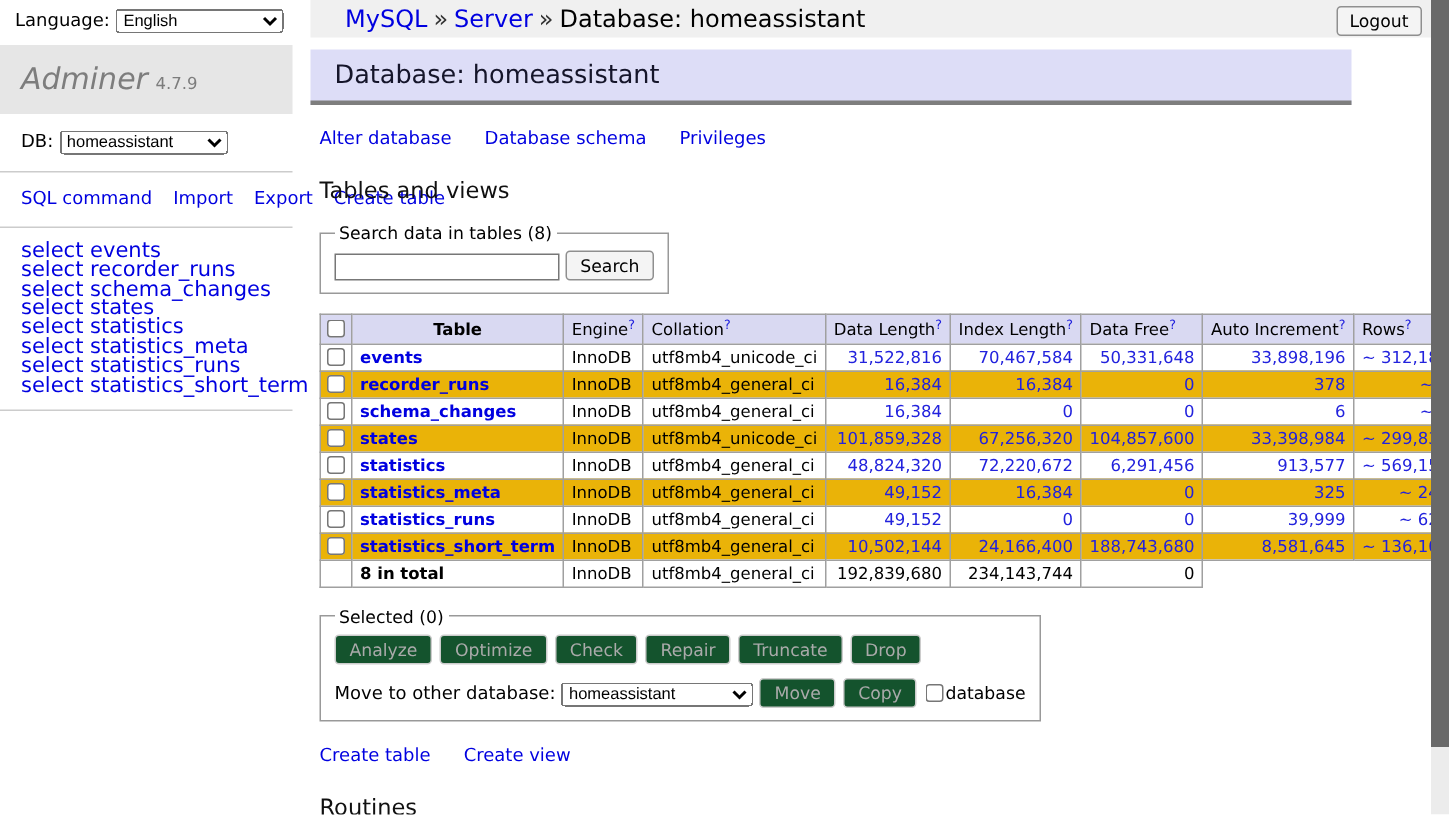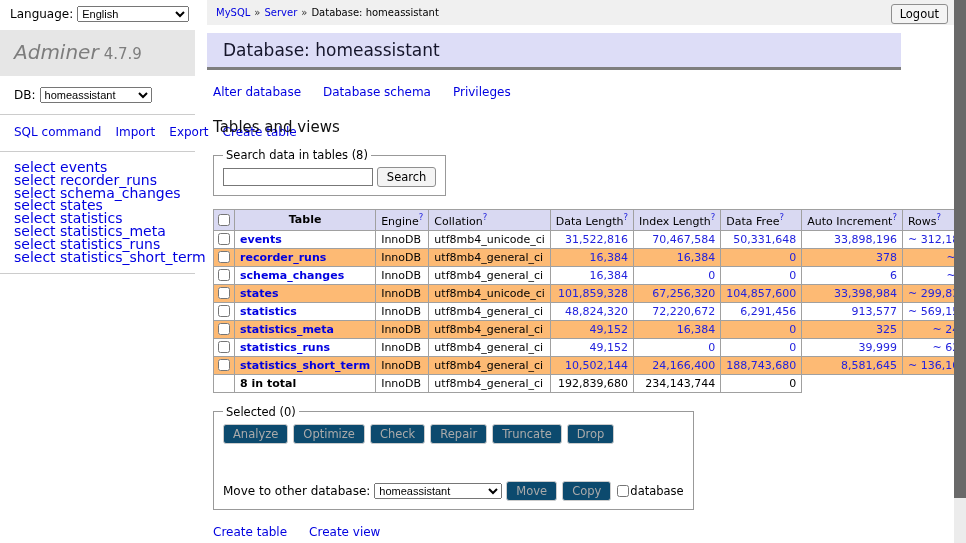--- a/index.html
+++ b/index.html
@@ -10,75 +10,75 @@
     font-size:12px; color:#000;
   }
   a { color:#0000e0; text-decoration:none; cursor:pointer; }
 
   
   #sidebar { position:absolute; left:0; top:0; width:195px; height:543px; background:#fff; }
   .lang-row { padding:6px 0 4px 10px; font-size:12px; }
   .lang-row select { width:112px; font-size:11px; margin-left:4px; }
   .brand-band { background:#e6e6e6; padding:10px 0 12px 14px; margin-top:4px; }
   .brand { font-style:italic; font-size:20px; color:#7d7d7d; }
-  .brand-version { font-size:15px; color:#7d7d7d; margin-left:5px; }
+  .brand-version { font-size:11px; color:#7d7d7d; margin-left:5px; }
   .db-row { padding:11px 0 11px 14px; }
   .db-row select { width:112px; font-size:11px; margin-left:4px; }
   hr.sep { border:0; border-top:1px solid #ccc; margin:0; }
   .side-actions { padding:9px 14px 10px 14px; line-height:17px; }
   .side-actions a { margin-right:14px; white-space:nowrap; }
   .side-tables { padding:9px 14px 10px 14px; }
   .side-tables a { display:block; font-size:14px; line-height:12.8px; white-space:nowrap; }
 
   
   #breadcrumb { position:absolute; left:207px; top:0; width:748px; height:25px;
-    background:#f0f0f0; line-height:25px; padding-left:9px; font-size:10px; }
+    background:#f0f0f0; line-height:25px; padding-left:23px; font-size:16px; }
   .crumb-sep { color:#333; margin:0 4px; }
   #logout-btn { position:absolute; top:4px; right:18px; font-size:11.5px;
     padding:2px 8px; background:#f4f4f4; border:1px solid #8f8f8f; border-radius:3px;
     font-family:inherit; cursor:pointer; }
 
   
   #main { position:absolute; left:207px; top:33px; width:694px; }
   #page-title { background:#ddddf7; border-bottom:3px solid #7e7e7e; height:37px;
     line-height:34px; padding-left:16px; font-size:17px; font-weight:400; color:#15152a; }
   .links-row { margin:15px 0 0 6px; }
   .links-row a { margin-right:22px; }
   h3.section { font-size:15px; font-weight:400; color:#101010; margin:19px 0 0 6px; }
 
   fieldset { border:1px solid #999; margin:12px 0 0 6px; padding:5px 9px 8px 9px; width:fit-content; }
   legend { font-size:11.5px; padding:0 3px; }
   .search-box input[type=text] { width:150px; height:18px; font-size:11px; border:1px solid #777; padding:1px 3px; }
   .btn { font-size:11.5px; font-family:inherit; padding:2px 9px; background:#f4f4f4;
     border:1px solid #8f8f8f; border-radius:3px; cursor:pointer; }
-  .btn[disabled] { color:#aaa; border-color:#ccc; background:#0c4a6e; cursor:default; }
+  .btn[disabled] { color:#aaa; border-color:#ccc; background:#14532d; cursor:default; }
 
   
   table { border-collapse:collapse; margin:13px 0 0 6px; font-size:11px; }
   th, td { border:1px solid #a0a0a0; padding:2px 5px; white-space:nowrap; height:14px; }
   th { background:#d9d9f2; font-weight:400; text-align:left; }
   th.table-col { font-weight:700; text-align:center; }
   th sup { color:#2222dd; font-size:8.5px; }
   td.num { text-align:right; color:#2222dd; }
   td.num a { color:#2222dd; }
-  tr.alt td { background:#fdba74; }
+  tr.alt td { background:#eab308; }
   a.tname { font-weight:700; }
   td.ck, th.ck { text-align:center; padding:1px 3px; }
   input[type=checkbox] { width:12px; height:12px; margin:1px; vertical-align:middle; }
   tr.total td { background:#fff; }
   tr.total .tot-name { font-weight:700; }
   tr.total td.num { color:#000; }
   td.noborder { border:none; background:#fff !important; }
 
   
   .sel-buttons { margin-bottom:9px; }
   .sel-buttons .btn { margin-right:5px; }
   .move-row { font-size:12px; white-space:nowrap; }
   .move-row select { width:128px; font-size:11px; margin:0 4px; }
-  .move-row .btn { margin-right:5px;margin-top:28px; }
+  .move-row .btn { margin-right:5px; }
   .move-row label { font-size:11.5px; }
 
   
   #scrollbar { position:absolute; right:0; top:0; width:12px; height:543px; background:#ececec; }
   #scroll-thumb { position:absolute; top:0; left:0; width:12px; height:498px; background:#696969; }
 </style>
 </head>
 <body>
 
 <div id="sidebar">

